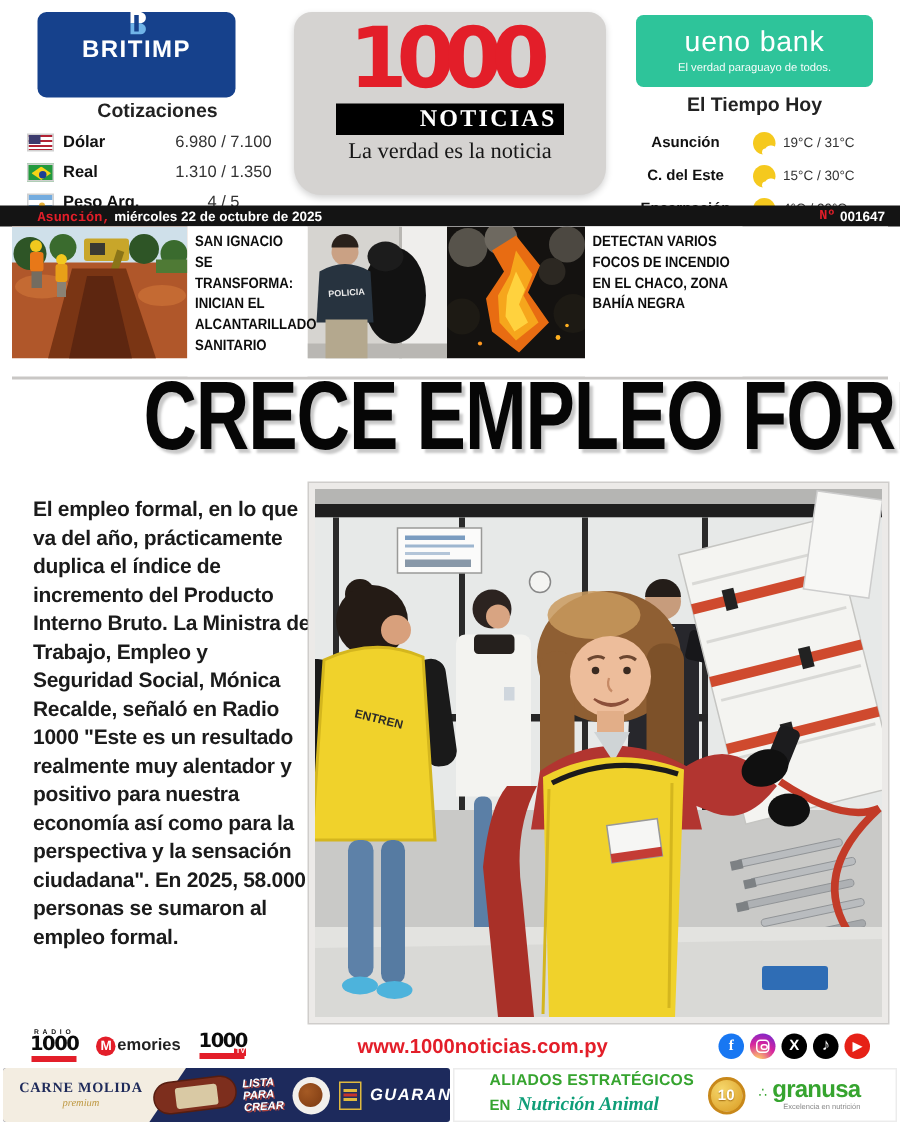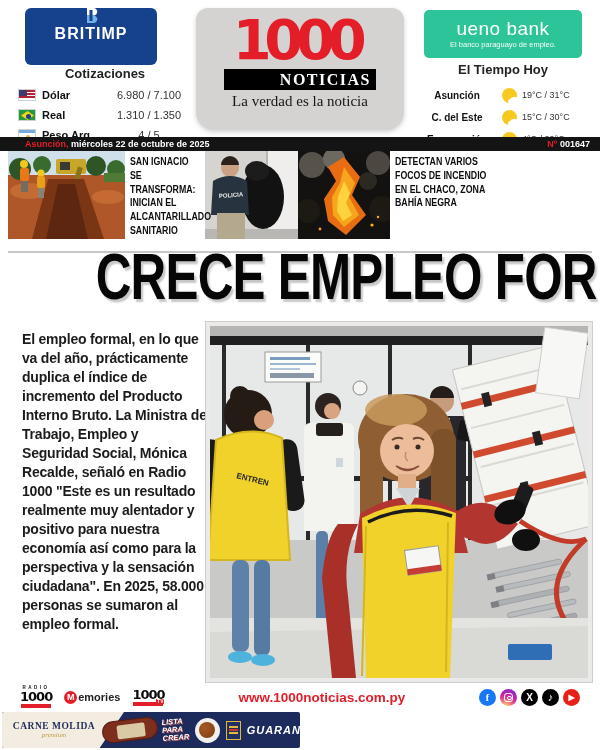--- a/index.html
+++ b/index.html
@@ -57,21 +57,21 @@
   .sun{ width:15px; height:15px; border-radius:50%; background:#f5c91e; position:relative; margin:0 auto; }
   .sun::after{ content:""; position:absolute; right:-1px; bottom:-1px; width:8px; height:7px; background:#fff; border-radius:6px; box-shadow:-3px 1px 0 -1px #fff; }
   .weather-temps{ font-size:9px; color:#333; }
   
   .date-bar{
     position:absolute; left:0; top:137px; width:600px; height:14px;
     background:var(--date-bar-black,#141414); color:#fff;
     display:flex; align-items:center; justify-content:space-between;
     padding:0 10px 0 25px; font-size:9px; font-weight:700;
   }
-  .red-text{ color:var(--accent-red,#e31e29); }
+  .red-text{ color:var(--accent-red,#e31e29);font-family:Liberation Mono, monospace; }
   .issue{ display:flex; gap:3px; align-items:center; }
   
   .teasers{
     position:absolute; left:8px; top:151px; width:584px; height:102px;
     display:flex; border-bottom:2px solid #c9c7c5; background:#fff;
   }
   .teaser-img{ height:88px; flex:none; display:block; }
   .teaser-text{
     flex:none; background:#fff; padding:4px 3px 0 5px;
     font-size:10px; font-weight:700; color:#0d0d0d; line-height:1.38;
@@ -191,21 +191,21 @@
   </div>
 
   <div class="logo-card">
     <div class="logo-1000">1000</div>
     <div class="noticias-bar">NOTICIAS</div>
     <div class="logo-tagline">La verdad es la noticia</div>
   </div>
 
   <div class="ueno-card">
     <div class="ueno-name">ueno bank</div>
-    <div class="ueno-tagline">El banco paraguayo de empleo.</div>
+    <div class="ueno-tagline">El verdad paraguayo de todos.</div>
   </div>
 
   <div class="weather">
     <div class="weather-title">El Tiempo Hoy</div>
     <div class="weather-row">
       <span class="weather-city">Asunción</span>
       <span class="sun"></span>
       <span class="weather-temps">19°C / 31°C</span>
     </div>
     <div class="weather-row">
@@ -468,15 +468,32 @@
         </div>
         <div class="plate"></div>
         <div class="mini-badge">
             <i></i>
             <b></b>
             <i></i>
           </div>
         <div class="ad-brand">GUARANI</div>
       </div>
     </div>
+    <div class="ad-right">
+      <div>
+        <div class="ar-l1">ALIADOS ESTRATÉGICOS</div>
+        <div>
+          <span class="ar-l2">EN</span>
+          <span class="ar-script">Nutrición Animal</span>
+        </div>
+      </div>
+      <div class="badge10">10</div>
+      <div class="granusa-wrap">
+        <div>
+          <span class="granusa-dots">∴</span>
+          <span class="granusa">granusa</span>
+        </div>
+        <div class="granusa-sub">Excelencia en nutrición</div>
+      </div>
+    </div>
   </div>
 
 </div>
 
 </body></html>

